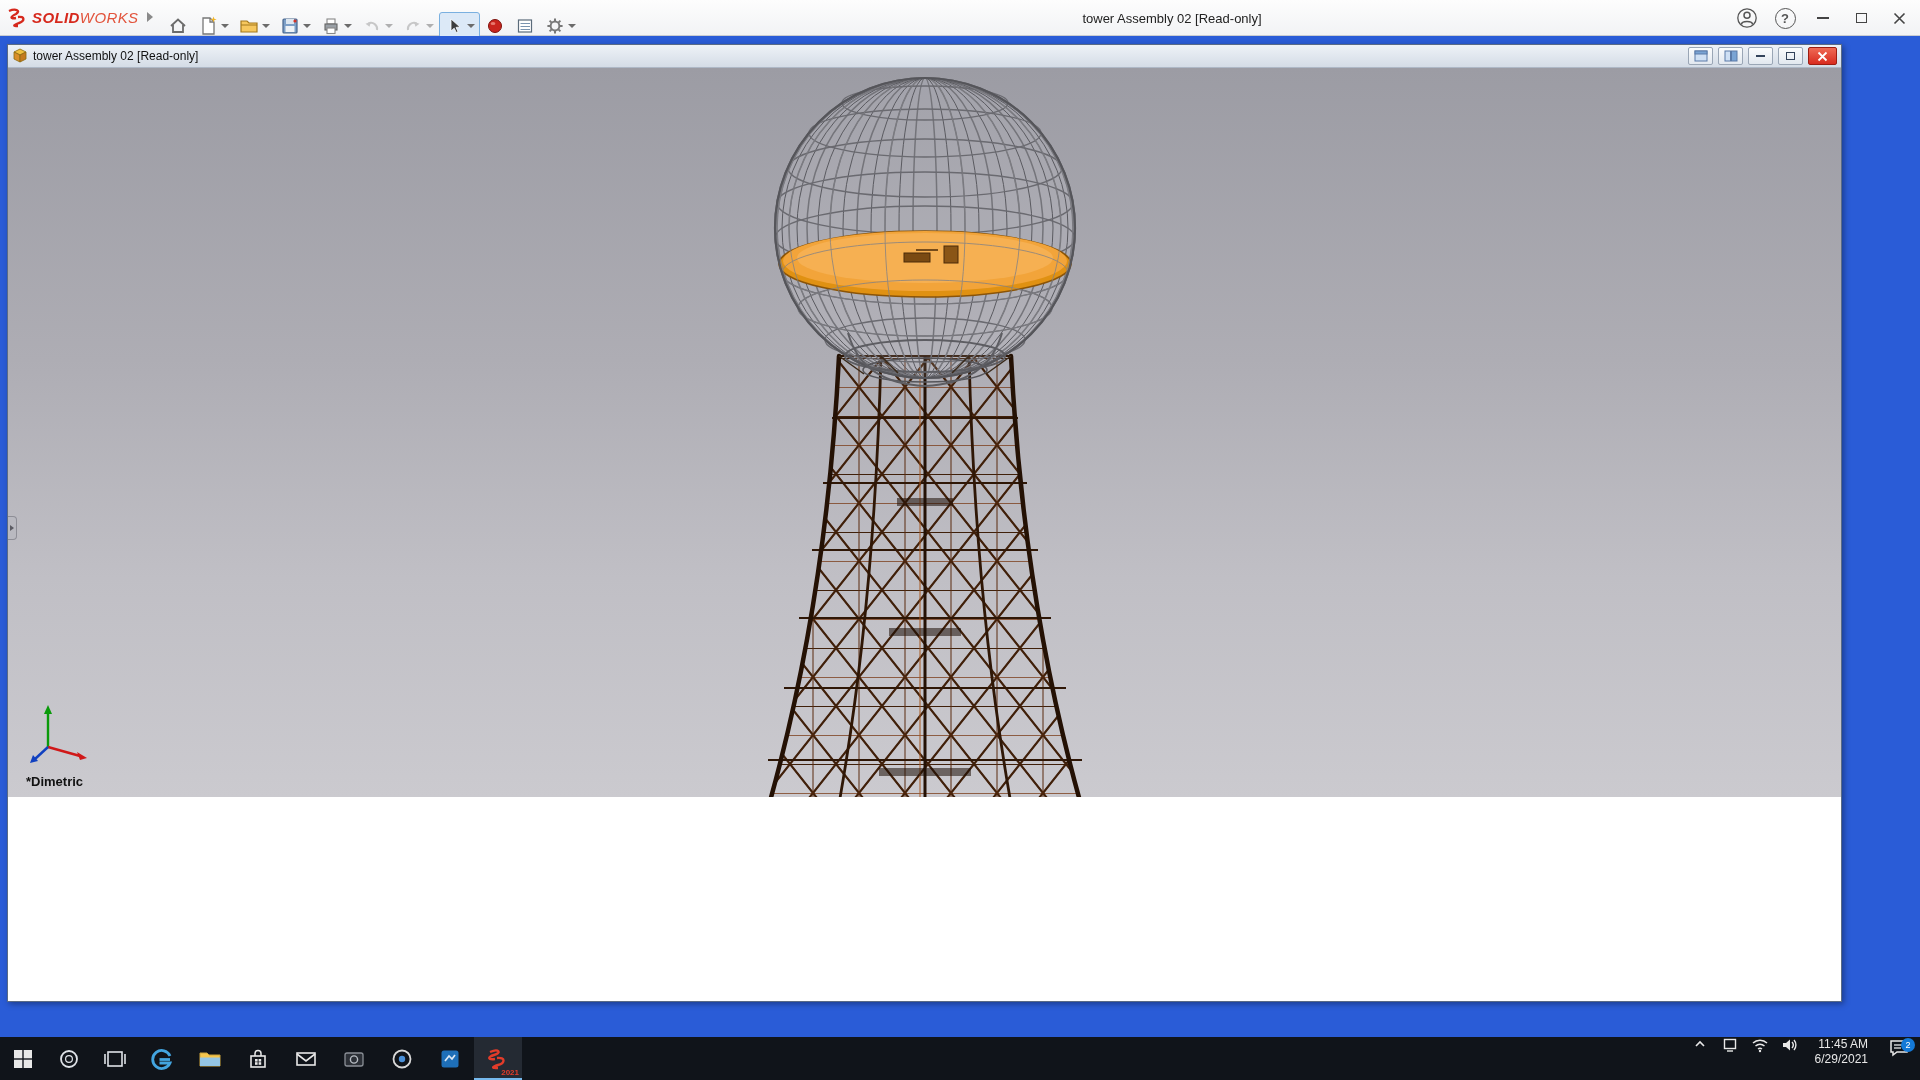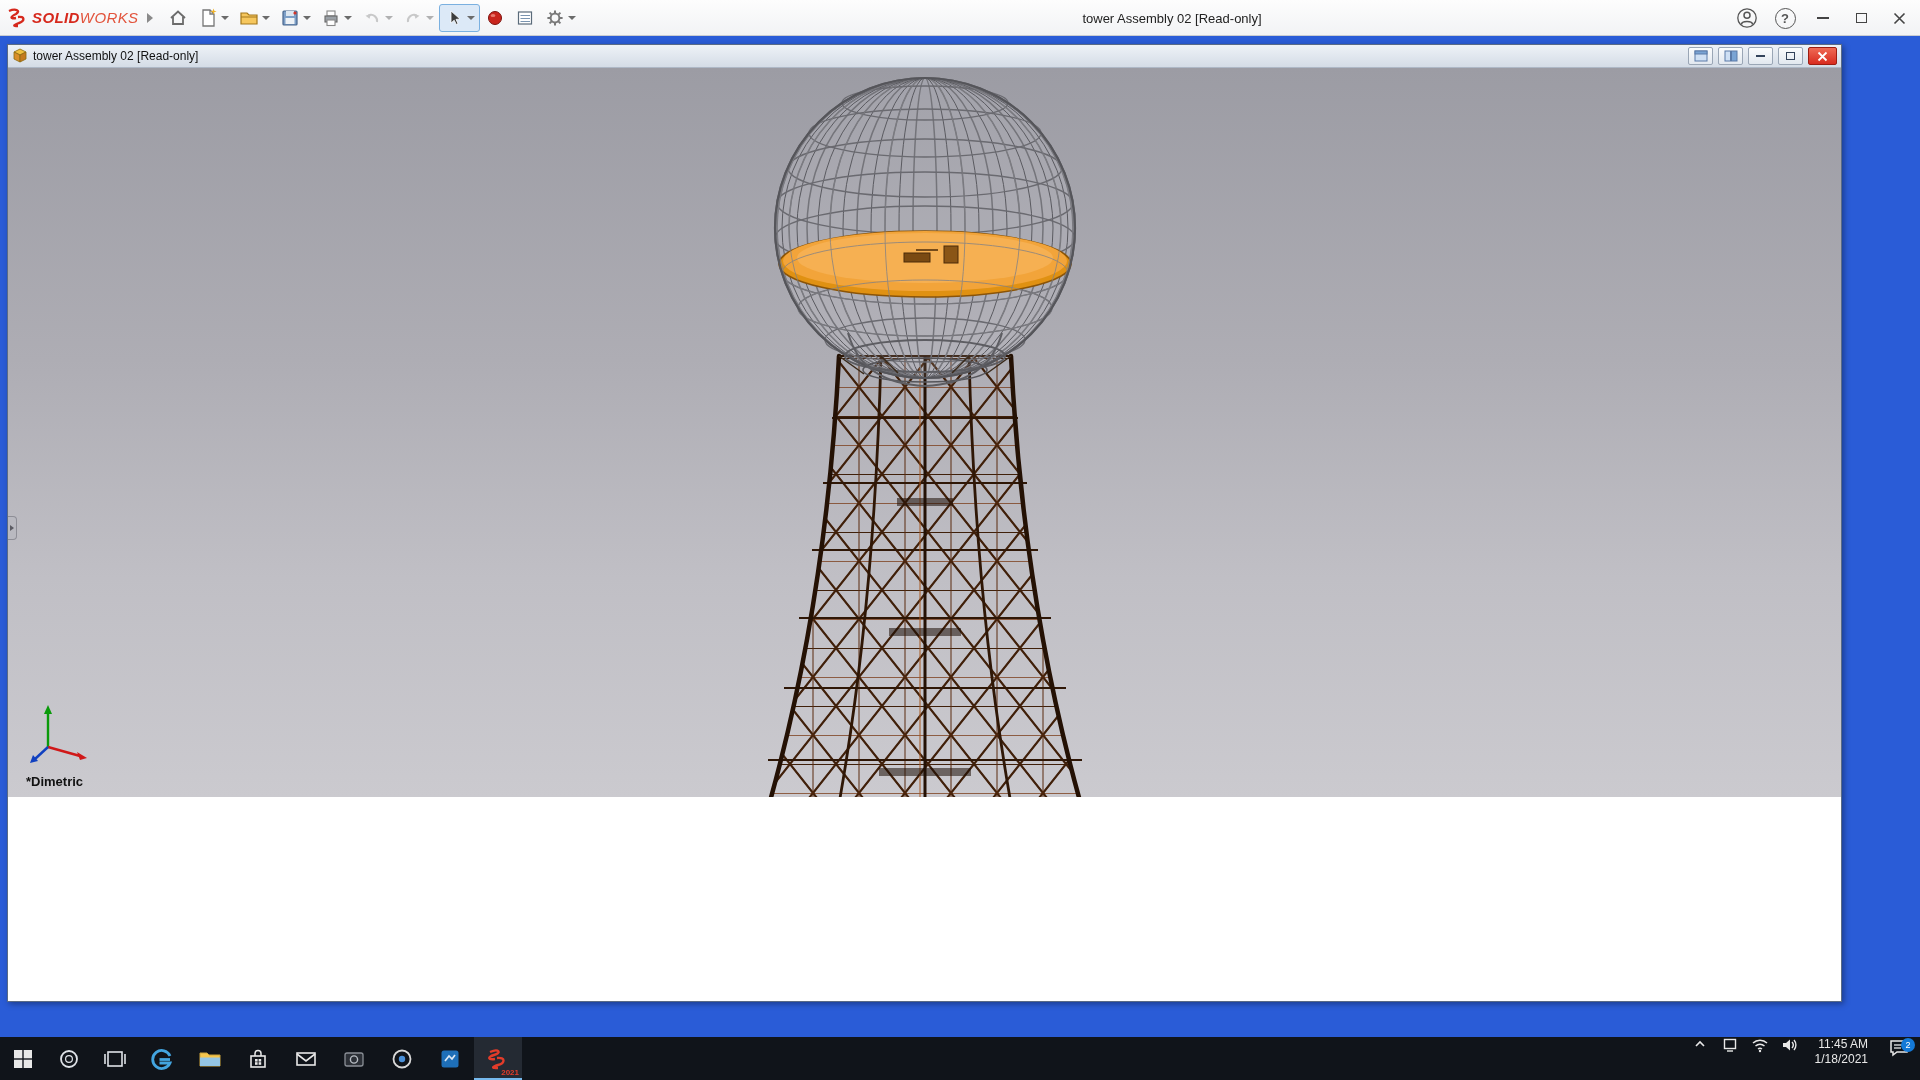--- a/index.html
+++ b/index.html
@@ -3,21 +3,21 @@
 <meta charset="utf-8">
 <style>
   * { margin:0; padding:0; box-sizing:border-box; }
   html,body { width:1920px; height:1080px; overflow:hidden; background:#000; }
   body { font-family:"Liberation Sans", sans-serif; }
   #screen { position:relative; width:1920px; height:1080px; overflow:hidden; }
 
   
   #topbar { position:absolute; left:0; top:0; width:1920px; height:36px;
             background:linear-gradient(#fdfdfd,#f2f3f5); border-bottom:1px solid #c9ccd1;
-            display:flex; align-items:center; padding:12px 6px; }
+            display:flex; padding:12px 6px; }
   .brand { display:flex; align-items:center; gap:4px; margin-right:6px; }
   .brand-text { font-size:15px; font-weight:bold; letter-spacing:.4px; color:#d6281c; font-style:italic; }
   .brand-text .w2 { font-weight:normal; color:#e2543c; }
   .tbtn { display:flex; align-items:center; height:28px; padding:0 4px; border-radius:3px;
           border:1px solid transparent; background:transparent; cursor:default; gap:2px; }
   .tbtn.active { background:#dce9f7; border-color:#7ab0e0; }
   .tbtn.disabled { opacity:.5; }
   .dd { width:0; height:0; border-left:4px solid transparent; border-right:4px solid transparent;
         border-top:4px solid #6b6b6b; margin-left:1px; }
   .expand-arrow { width:0; height:0; border-top:5px solid transparent; border-bottom:5px solid transparent;
@@ -466,21 +466,21 @@
         </svg>
       </div>
       <div class="tray-btn">
         <svg width="18" height="16" viewBox="0 0 18 16">
           <polygon points="2,6 5,6 9,2.5 9,13.5 5,10 2,10" fill="#e8e8e8"></polygon>
           <path d="M11 5 a4.5 4.5 0 0 1 0 6 M13 3 a7.5 7.5 0 0 1 0 10" fill="none" stroke="#e8e8e8" stroke-width="1.4"></path>
         </svg>
       </div>
       <div id="tb-clock">
         <span>11:45 AM</span>
-        <span>1/18/2021</span>
+        <span>6/29/2021</span>
       </div>
       <div id="tb-action">
         <svg width="22" height="22" viewBox="0 0 22 22">
           <path d="M3 4 H19 V15 H9 L5 18 V15 H3 Z" fill="none" stroke="#e8e8e8" stroke-width="1.5"></path>
           <line x1="6" y1="8" x2="16" y2="8" stroke="#e8e8e8" stroke-width="1.3"></line>
           <line x1="6" y1="11" x2="13" y2="11" stroke="#e8e8e8" stroke-width="1.3"></line>
         </svg>
         <span class="badge">2</span>
       </div>
     </div>

